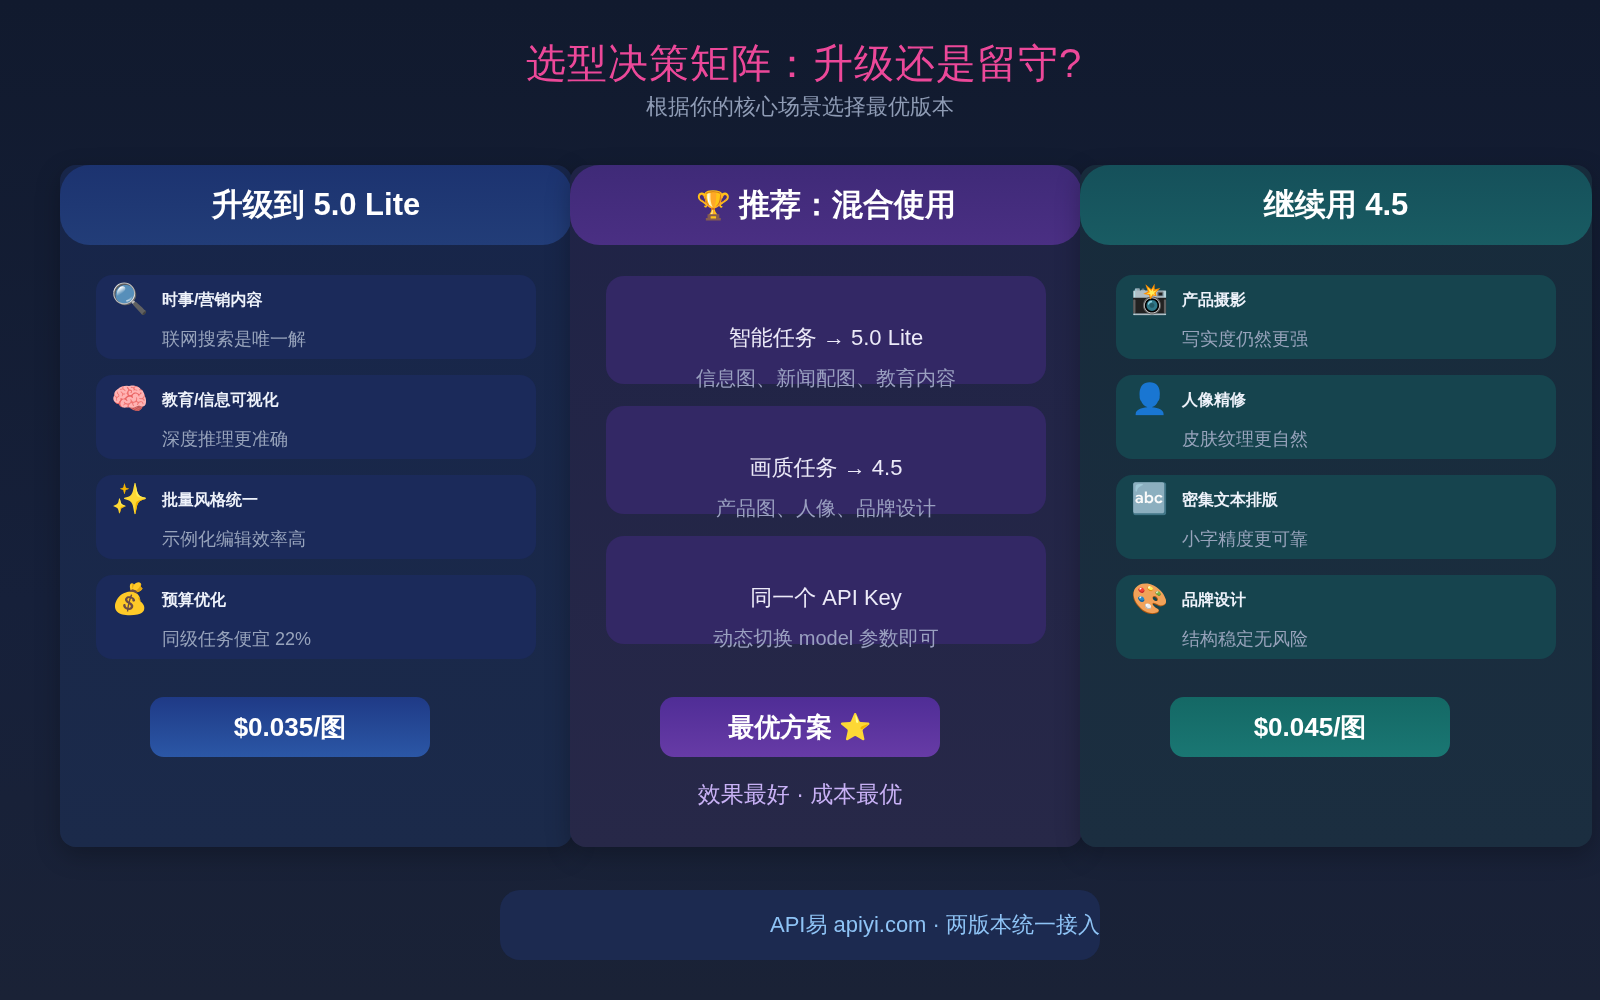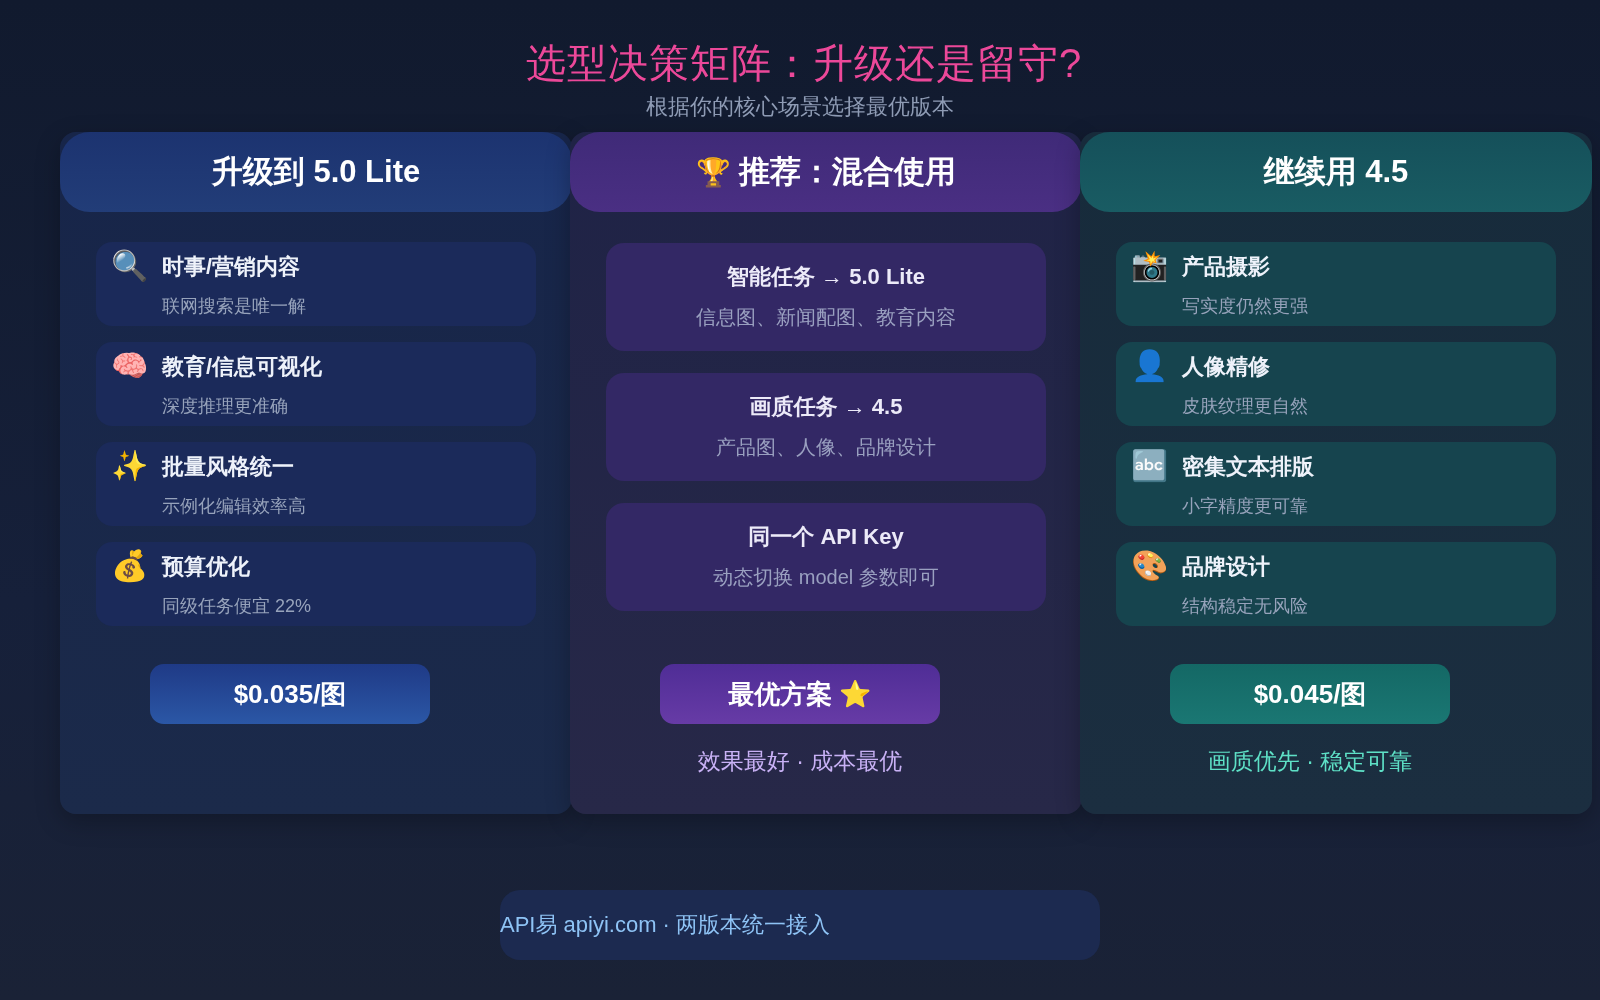--- a/index.html
+++ b/index.html
@@ -13,21 +13,21 @@
   .title {
     position: absolute; top: 36px; left: 4px; width: 1600px;
     text-align: center; font-size: 40px; font-weight: 400; color: #ec4899;
     letter-spacing: 1px;
   }
   .subtitle {
     position: absolute; top: 92px; left: 0; width: 1600px;
     text-align: center; font-size: 22px; color: #8e9bb4;
   }
   .col {
-    position: absolute; top: 132px; width: 512px; height: 682px;
+    position: absolute; top: 165px; width: 512px; height: 682px;
     border-radius: 16px;
     box-shadow: 0 8px 24px rgba(0,0,0,0.25);
   }
   .col.blue   { left: 60px;   background: linear-gradient(180deg, #172549 0%, #1b2a4a 100%); }
   .col.purple { left: 570px;  background: linear-gradient(180deg, #1f2346 0%, #272848 100%); }
   .col.teal   { left: 1080px; background: linear-gradient(180deg, #172b3b 0%, #1b2e40 100%); }
 
   .col-header {
     height: 80px; border-radius: 30px;
     display: flex; align-items: center; justify-content: center;
@@ -40,29 +40,29 @@
 
   .items { padding: 30px 36px 0 36px; }
   .item {
     height: 84px; border-radius: 16px; margin-bottom: 16px;
     display: flex; align-items: flex-start; padding: 6px 0 0 14px;
   }
   .blue .item { background: #1b2a5a; }
   .teal .item { background: #16444e; }
   .item .icon { width: 40px; font-size: 30px; line-height: 36px; margin-top: 0px; text-align: center; }
   .item .txt { margin-left: 12px; padding-top: 4px; }
-  .item .t1 { font-size: 22px; font-weight: 700; color: #eef2fa; line-height: 30px; }
+  .item .t1 { font-size: 16px; font-weight: 700; color: #eef2fa; line-height: 30px; }
   .item .t2 { font-size: 18px; color: #97a3bb; line-height: 28px; margin-top: 10px; }
 
   .mix-items { padding: 31px 36px 0 36px; }
   .mix {
     height: 108px; border-radius: 18px; background: #332865;
     margin-bottom: 22px; text-align: center; padding-top: 18px;
   }
-  .mix .m1 { font-size: 22px; font-weight: 700; color: #eceaf8; line-height: 32px; }
+  .mix .m1 { font-size: 22px; font-weight: 400; color: #eceaf8; line-height: 32px; margin-top: 28px; }
   .mix .m2 { font-size: 20px; color: #9aa0c0; line-height: 32px; margin-top: 8px; }
 
   .price {
     position: absolute; top: 532px; left: 90px; width: 280px; height: 60px;
     border-radius: 14px; display: flex; align-items: center; justify-content: center;
     font-size: 26px; font-weight: 700; color: #fff;
   }
   .blue .price   { background: linear-gradient(180deg, #1f3a86 0%, #2b57a6 100%); }
   .purple .price { background: linear-gradient(180deg, #4f2d96 0%, #673ba6 100%); }
   .teal .price   { background: linear-gradient(180deg, #146865 0%, #1a7773 100%); }
@@ -71,21 +71,21 @@
     position: absolute; top: 614px; left: 0; width: 460px; text-align: center;
     font-size: 23px;
   }
   .blue .tagline   { color: #8ec3f5; }
   .purple .tagline { color: #c8b1f5; }
   .teal .tagline   { color: #5ee0c6; }
 
   .footer {
     position: absolute; top: 890px; left: 500px; width: 600px; height: 70px;
     border-radius: 20px; background: #1c2a50;
-    display: flex; align-items: center; justify-content: flex-start;
+    display: flex; align-items: center; justify-content: flex-end;
     font-size: 22px; color: #8ec3f5;
   }
 </style>
 </head>
 <body>
 
 <div class="title">选型决策矩阵：升级还是留守?</div>
 <div class="subtitle">根据你的核心场景选择最优版本</div>
 
 <div class="col blue">
@@ -176,18 +176,17 @@
     </div>
     <div class="item">
       <span class="icon">🎨</span>
       <div class="txt">
         <div class="t1">品牌设计</div>
         <div class="t2">结构稳定无风险</div>
       </div>
     </div>
   </div>
   <div class="price">$0.045/图</div>
-  <div class="tagline">画质优先 · 稳定可靠</div>
 </div>
 
 <div class="footer">
   <span>API易 apiyi.com · 两版本统一接入</span>
 </div>
 
 </body></html>

